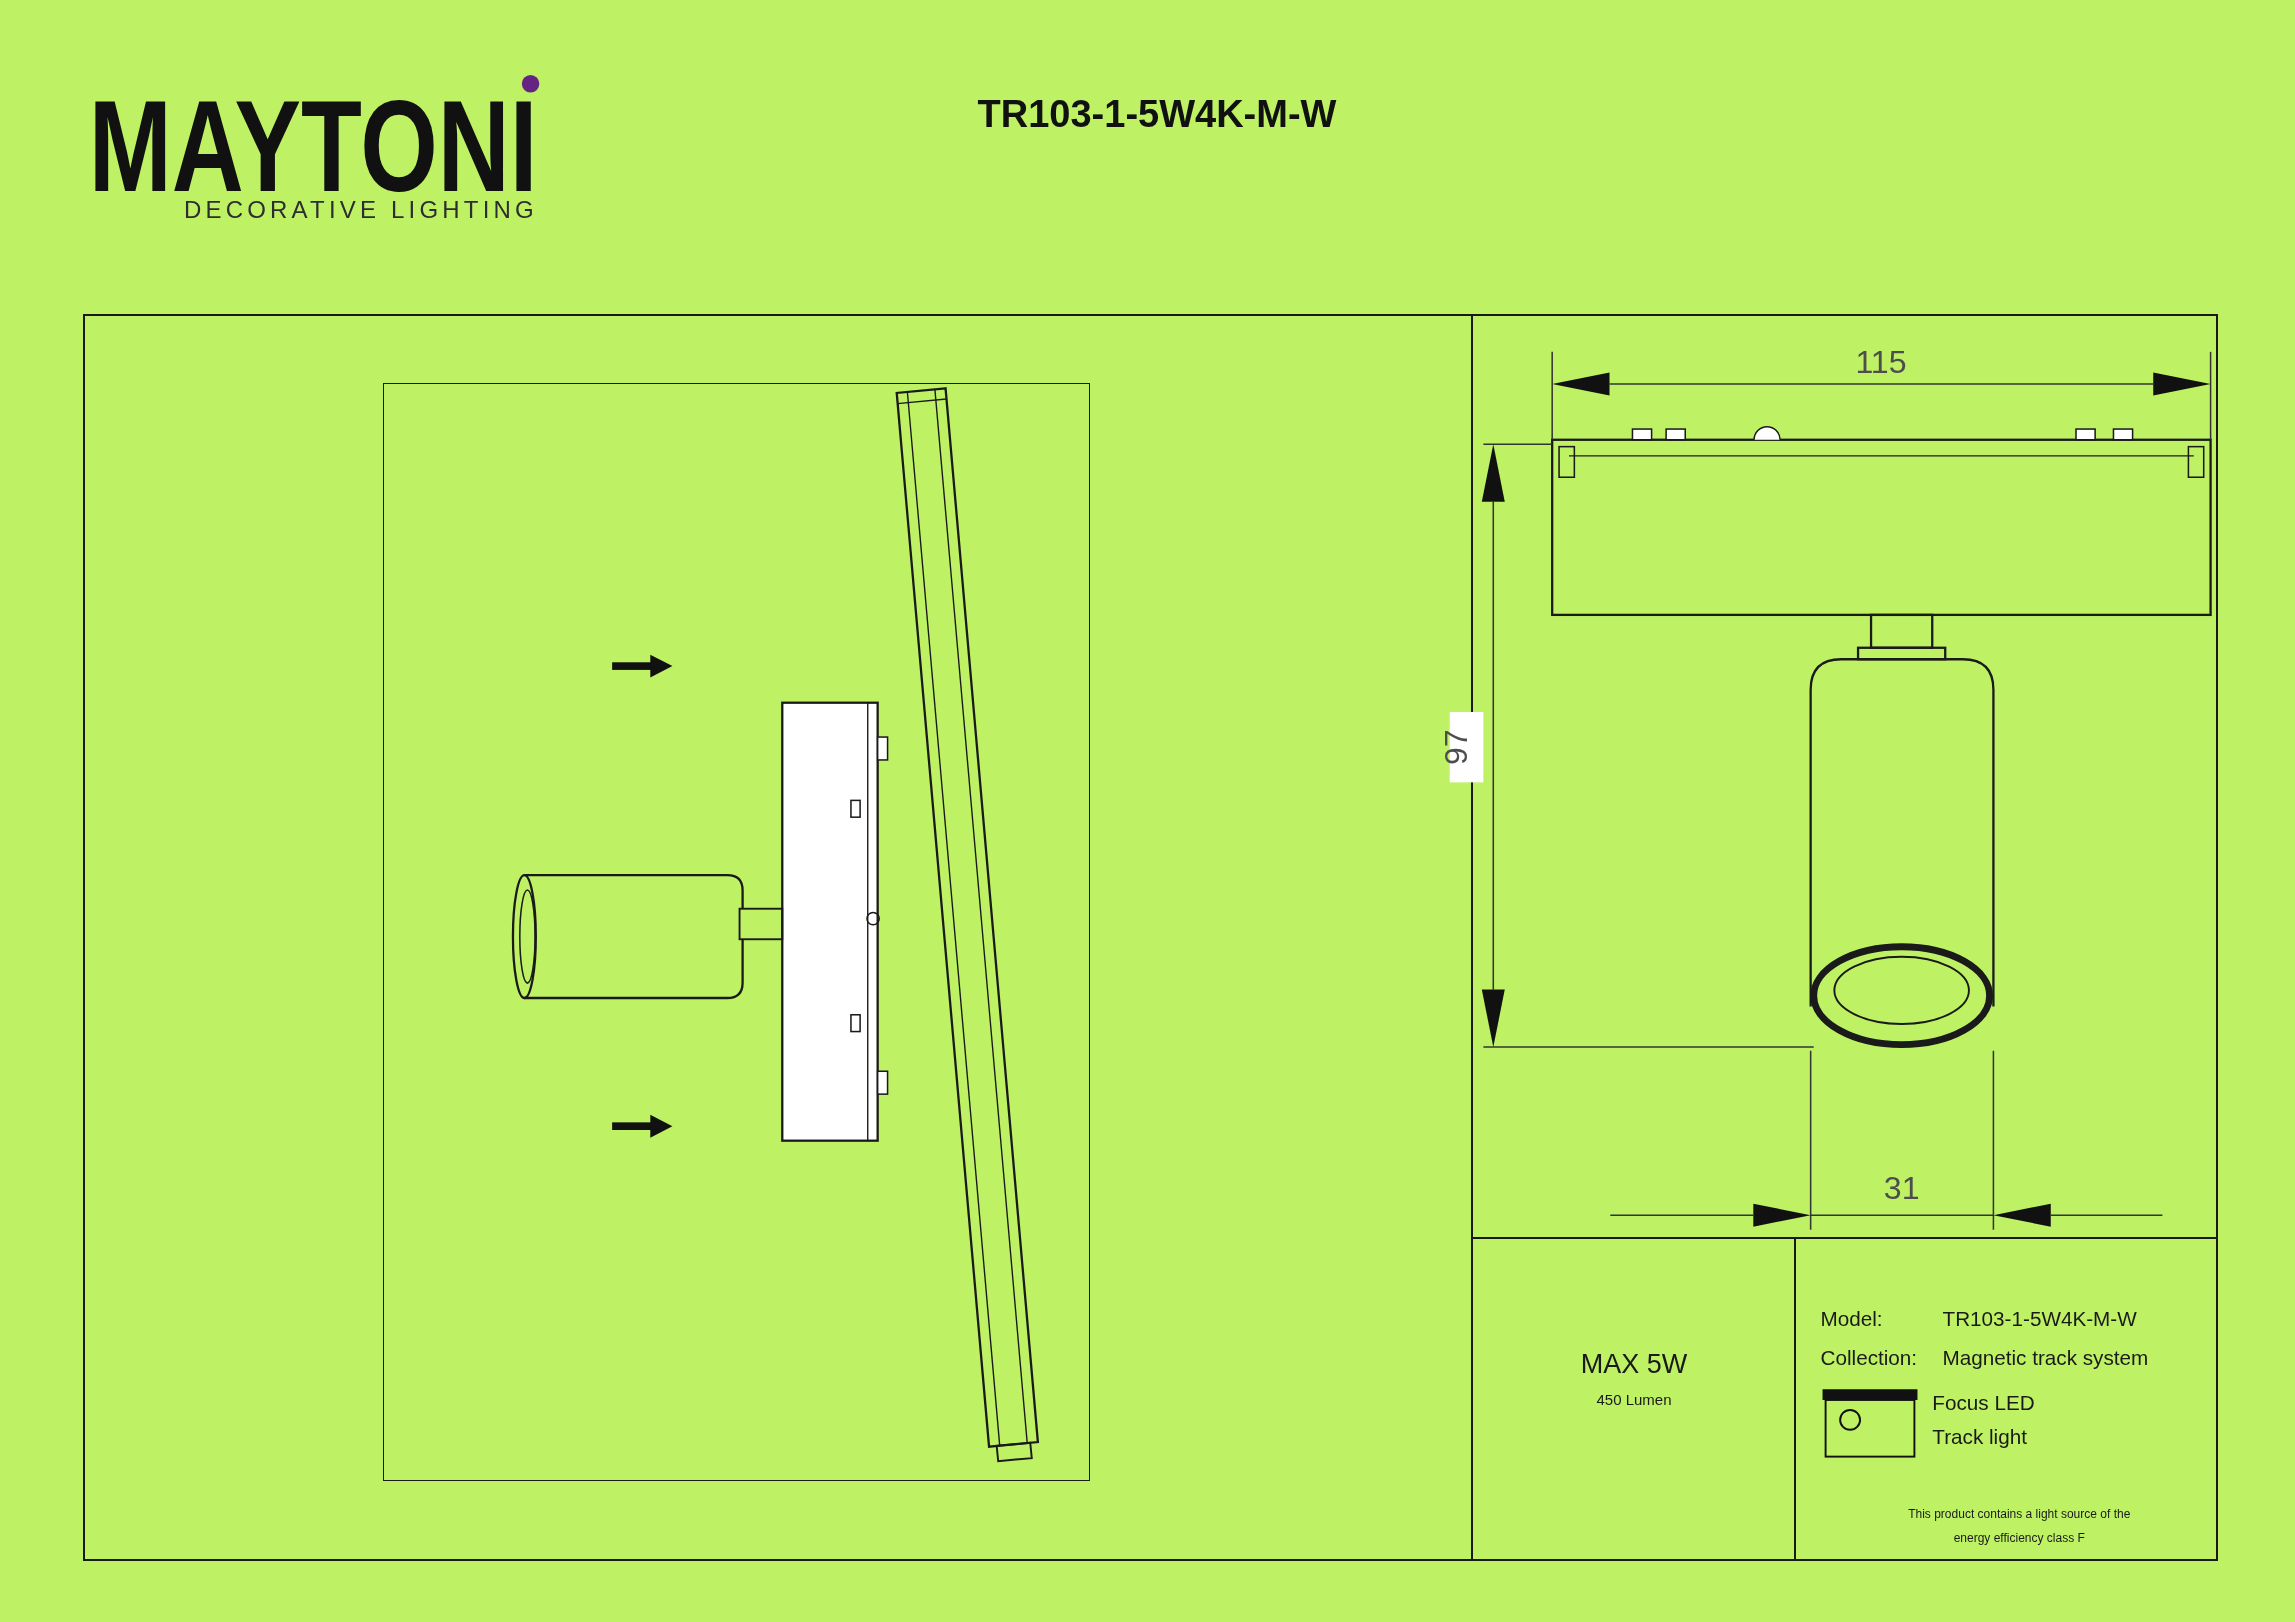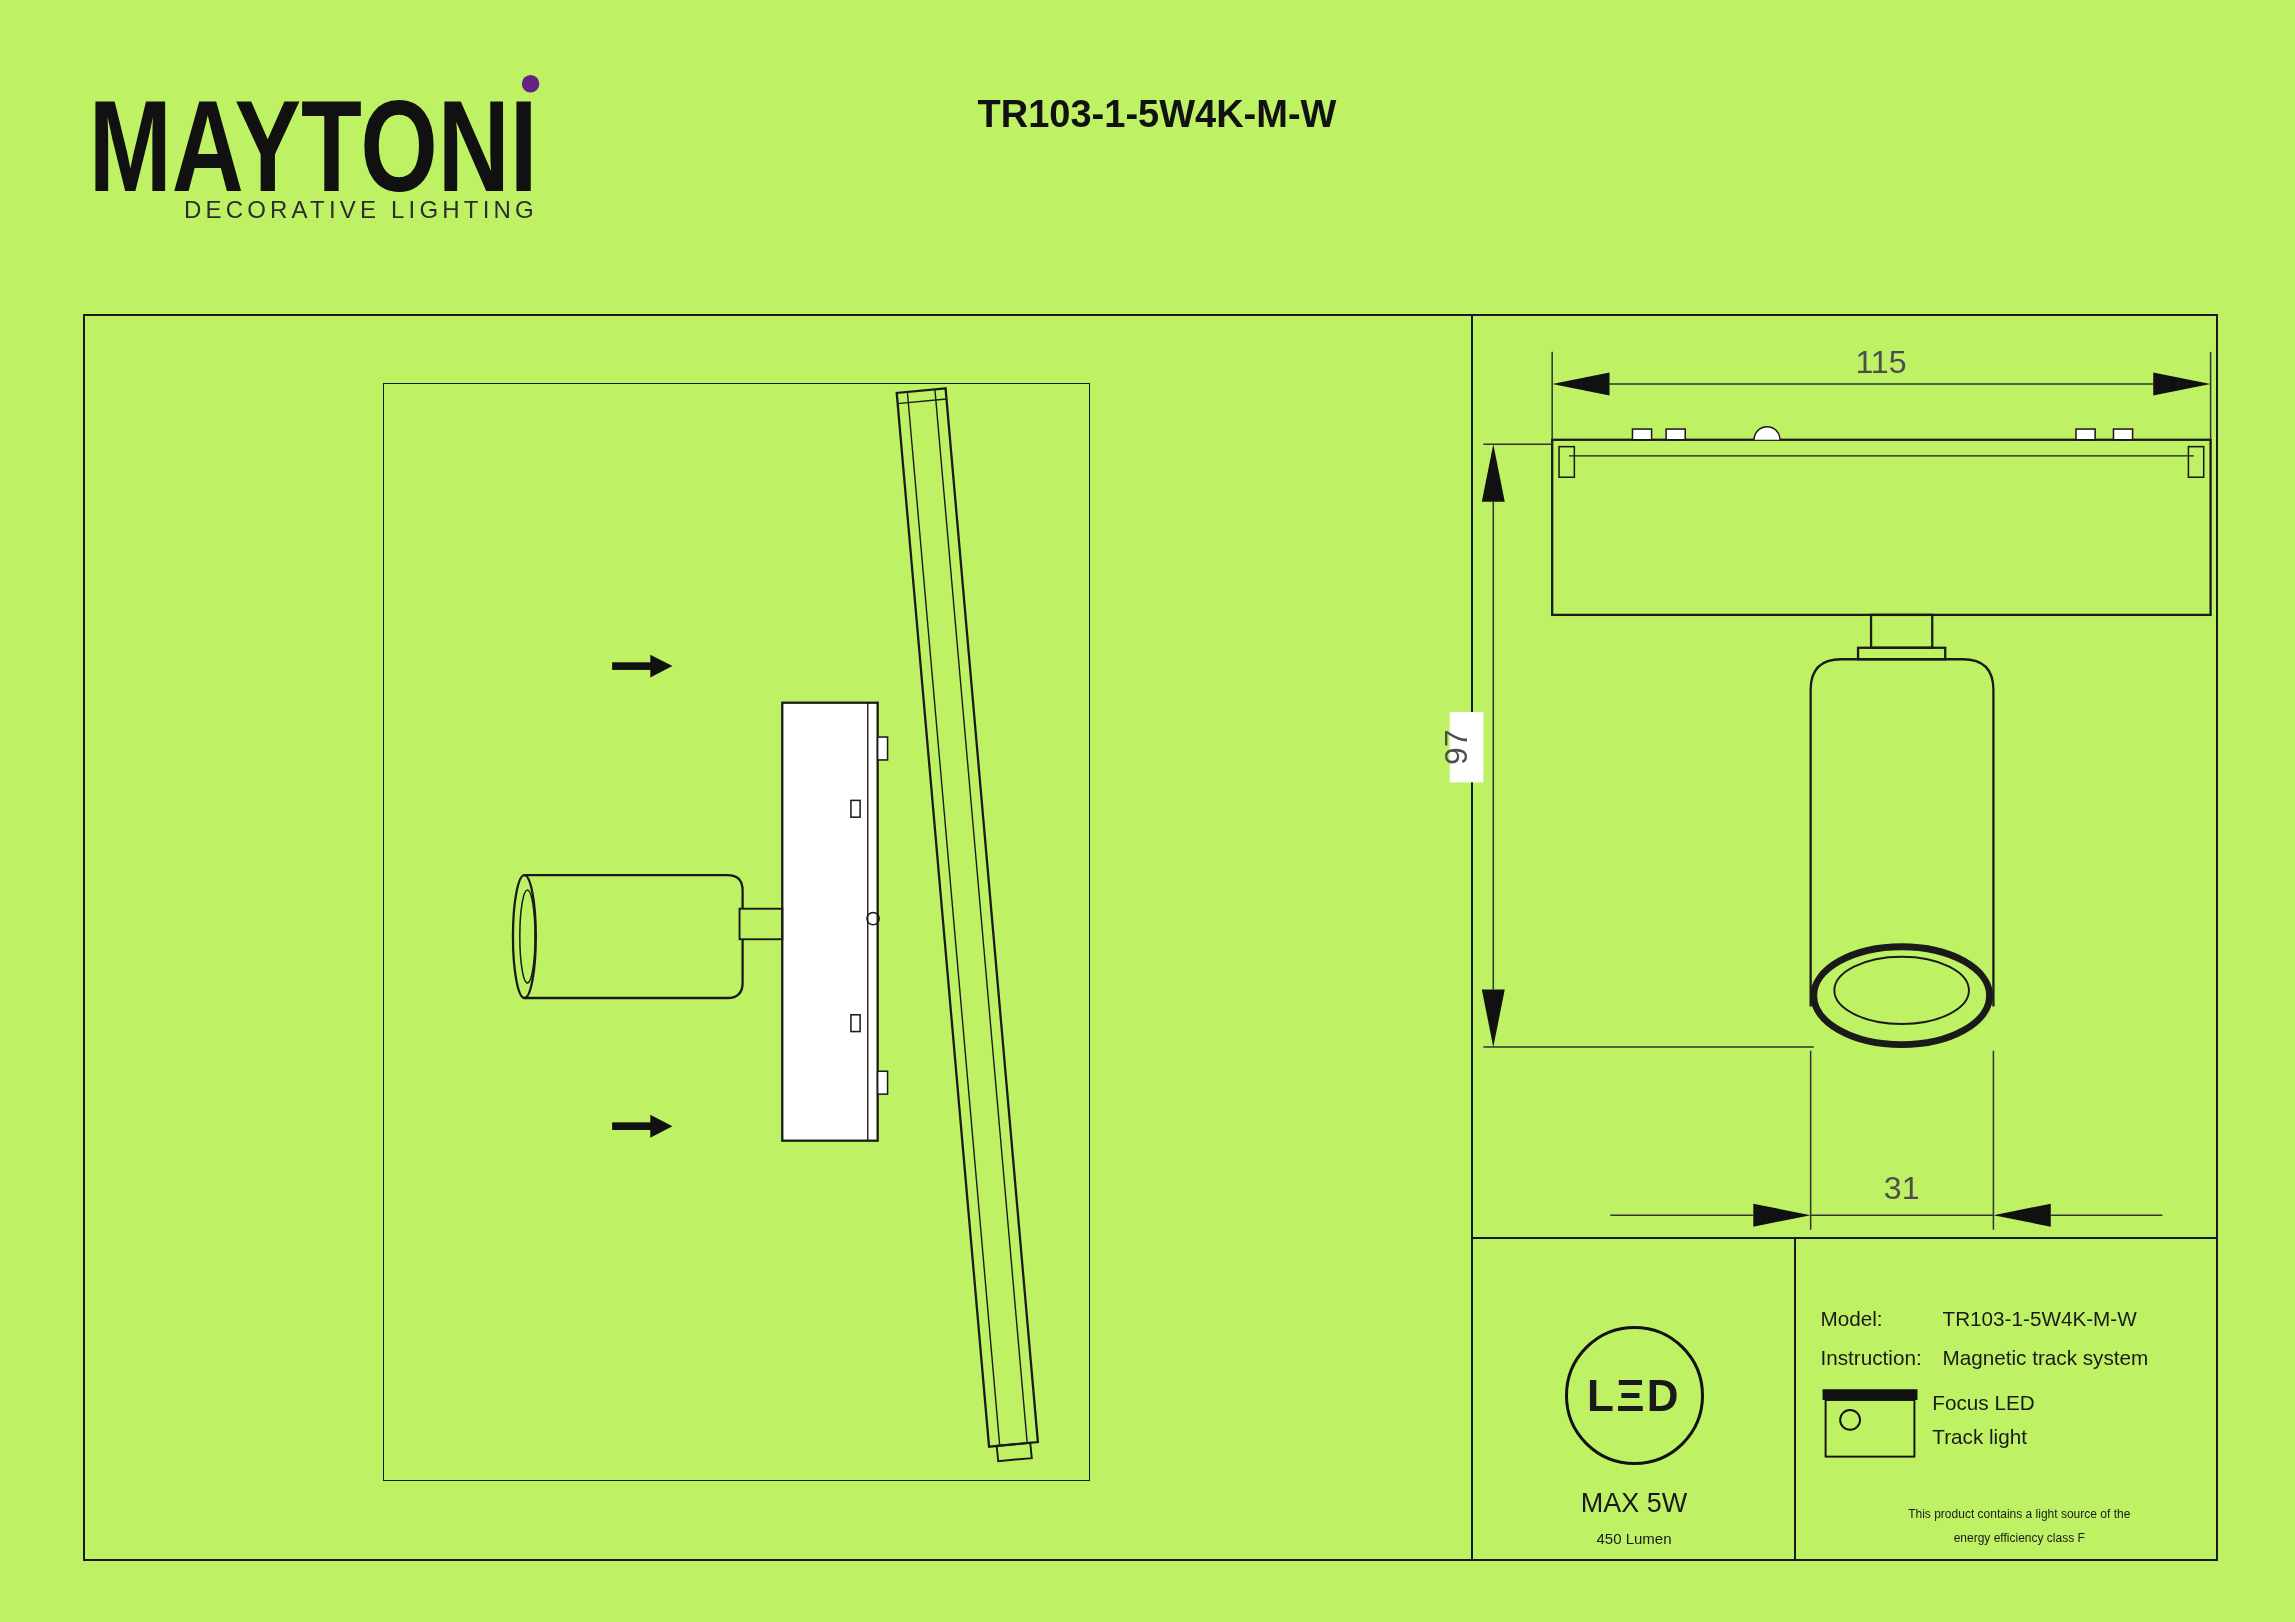--- a/index.html
+++ b/index.html
@@ -168,34 +168,31 @@
     <rect x="14" y="515" width="44" height="92" fill="#ffffff"></rect>
     <text class="dim-text" x="578" y="72" text-anchor="middle">115</text>
     <text class="dim-text" x="36" y="561" text-anchor="middle" transform="rotate(-90 36 561)">97</text>
     <text class="dim-text" x="605" y="1152" text-anchor="middle">31</text>
   </svg>
 
   <div class="spec-top-line"></div>
   <div class="spec-divider"></div>
 
   <div class="spec-left">
-    <div class="led-circle">
-      <span class="led-text">LΞD</span>
-    </div>
     <div class="max-power">MAX 5W</div>
     <div class="lumen">450 Lumen</div>
   </div>
 
   <div class="spec-right">
     <div class="spec-row">
       <span class="spec-label">Model:</span>
       <span class="spec-value">TR103-1-5W4K-M-W</span>
     </div>
     <div class="spec-row">
-      <span class="spec-label">Instruction:</span>
+      <span class="spec-label">Collection:</span>
       <span class="spec-value">Magnetic track system</span>
     </div>
     <div class="type-row">
       <svg width="98" height="80" viewBox="0 0 128 104">
         <rect x="2" y="4" width="124" height="14" fill="#111111"></rect>
         <rect x="6" y="18" width="116" height="74" fill="none" stroke="#111111" stroke-width="2.5"></rect>
         <circle cx="38" cy="44" r="13" fill="none" stroke="#111111" stroke-width="2.5"></circle>
       </svg>
       <div class="type-text">
         <div>Focus LED</div>

